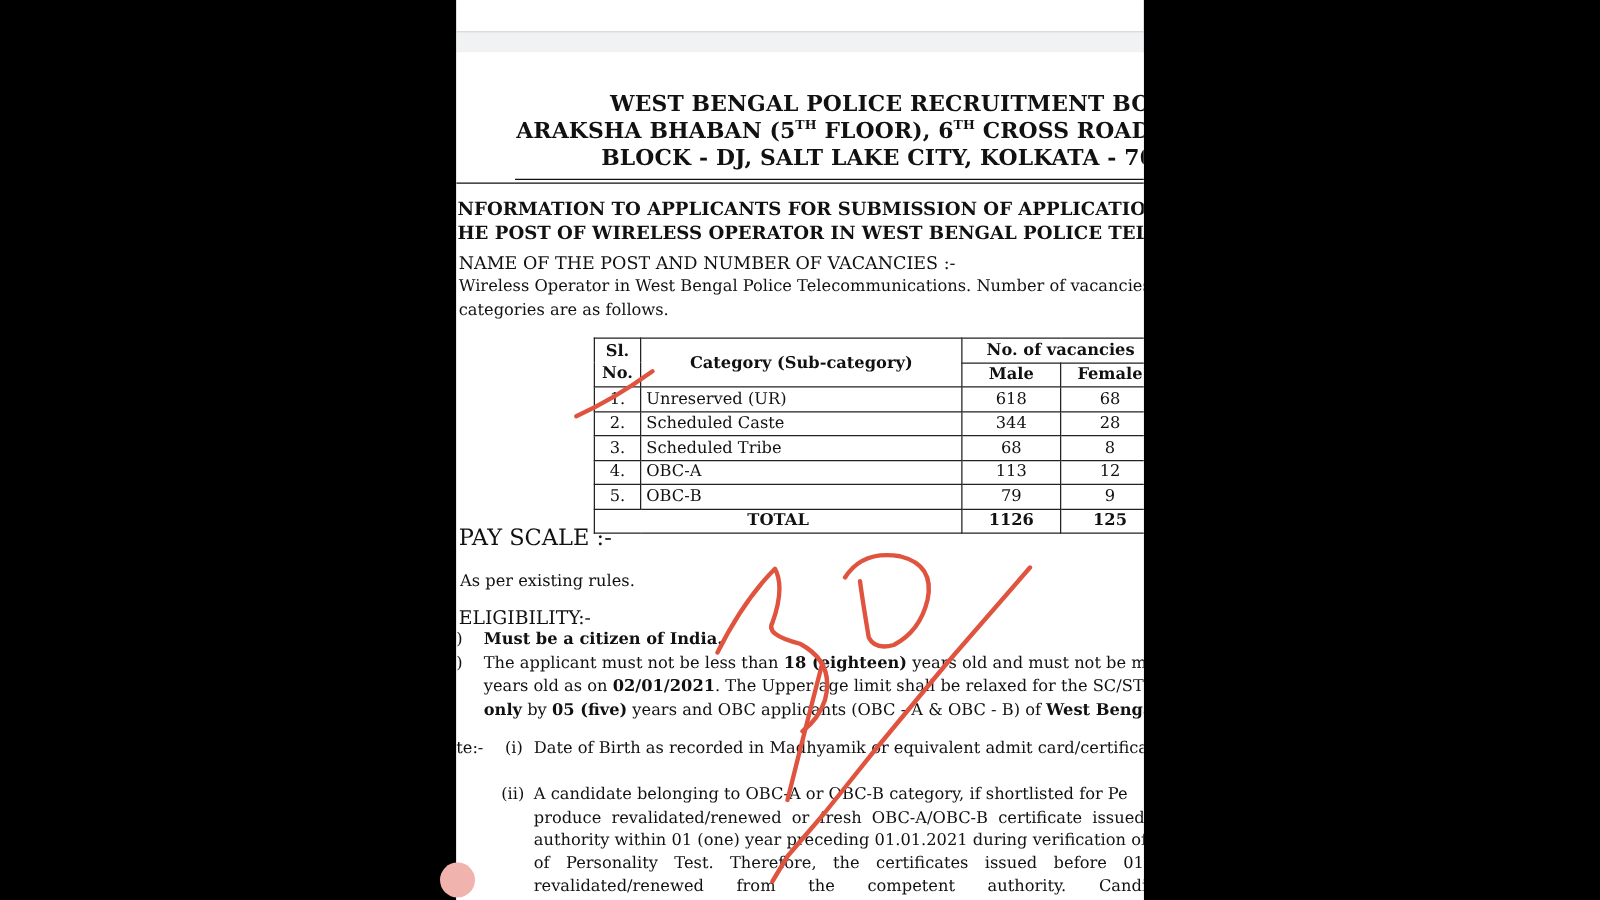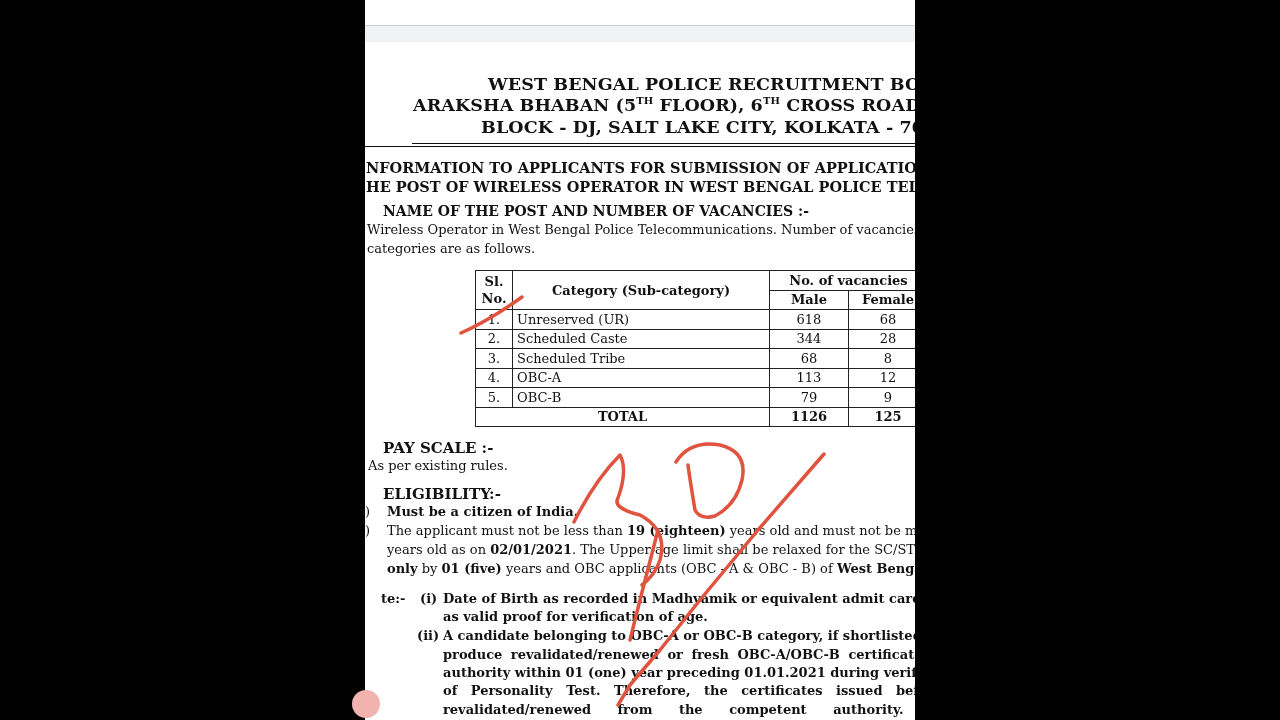--- a/index.html
+++ b/index.html
@@ -6,21 +6,21 @@
   body { width:1280px; height:720px; background:#000; position:relative; overflow:hidden; font-family:"DejaVu Serif", serif; }
   .viewport { position:absolute; left:365px; top:0; width:550px; height:720px; background:#fff; overflow:hidden; }
   .topbar { position:absolute; left:0; top:0; width:550px; height:25px; background:#fff; border-bottom:1px solid #cfcfcf; box-shadow:0 1px 2px rgba(0,0,0,0.15); }
   .gapbar { position:absolute; left:0; top:26px; width:550px; height:16px; background:#f1f2f3; }
   .page { position:absolute; left:0; top:42px; width:700px; height:700px; background:#fff; color:#111; }
   .hdr { position:absolute; font-weight:bold; font-size:17.5px; white-space:nowrap; letter-spacing:0.1px; }
   .hdr sup { font-size:10px;text-align:right; }
   .rule1 { position:absolute; left:47px; top:101px; width:520px; height:0; border-top:1.5px solid #111; }
   .rule2 { position:absolute; left:0; top:104px; width:560px; height:0; border-top:1.5px solid #111; }
   .t { position:absolute; white-space:nowrap; font-size:13px; }
-  .b { font-weight:bold;margin-left:16px; }
+  .b { font-weight:normal; }
   .h15 { font-size:14.5px; font-weight:bold; }
   table.vac { position:absolute; left:110px; top:228px; border-collapse:collapse; font-size:13px; }
   table.vac td, table.vac th { border:1px solid #222; padding:0 4px; height:18.5px; }
   table.vac th { font-weight:bold; }
   .num { text-align:center; }
   svg.ink { position:absolute; left:0; top:0; width:1280px; height:720px; pointer-events:none; }
   .dot { position:absolute; left:352px; top:690px; width:28px; height:28px; border-radius:50%; background:#f0b3ad; }
 </style>
 </head>
 <body>
@@ -85,35 +85,34 @@
         <td class="num">9</td>
       </tr>
       <tr>
         <th colspan="2">TOTAL</th>
         <th>1126</th>
         <th>125</th>
       </tr>
     </tbody>
       </table>
 
-    <div class="t b" style="left:2px; top:397px; font-size:15px;">PAY SCALE :-</div>
+    <div class="t b" style="left:2px; top:378px; font-size:18px;">PAY SCALE :-</div>
     <div class="t" style="left:3px; top:416px;">As per existing rules.</div>
 
     <div class="t b" style="left:2px; top:443px; font-size:15px;">ELIGIBILITY:-</div>
     <div class="t" style="left:0px; top:462px;">)</div>
     <div class="t" style="left:22px; top:462px;font-weight:bold;">Must be a citizen of India.</div>
     <div class="t" style="left:0px; top:481px;">)</div>
-    <div class="t" style="left:22px; top:481px;"><span>The applicant must not be less than </span><b>19 (eighteen)</b><span> years old and must not be more t</span></div>
+    <div class="t" style="left:22px; top:481px;"><span>The applicant must not be less than </span><b>18 (eighteen)</b><span> years old and must not be more t</span></div>
     <div class="t" style="left:22px; top:500px;"><span>years old as on </span><b>02/01/2021</b><span>. The Upper-age limit shall be relaxed for the SC/ST app</span></div>
-    <div class="t" style="left:22px; top:519px;"><b>only</b><span> by </span><b>01 (five)</b><span> years and OBC applicants (OBC - A &amp; OBC - B) of </span><b>West Bengal only</b></div>
+    <div class="t" style="left:22px; top:519px;"><b>only</b><span> by </span><b>05 (five)</b><span> years and OBC applicants (OBC - A &amp; OBC - B) of </span><b>West Bengal only</b></div>
 
     <div class="t b" style="left:0px; top:549px;">te:-</div>
     <div class="t b" style="left:39px; top:549px;">(i)</div>
     <div class="t b" style="left:62px; top:549px;">Date of Birth as recorded in Madhyamik or equivalent admit card/certificate</div>
-    <div class="t b" style="left:62px; top:567px;">as valid proof for verification of age.</div>
     <div class="t b" style="left:36px; top:586px;text-align:center;">(ii)</div>
     <div class="t b" style="left:62px; top:586px;">A candidate belonging to OBC-A or OBC-B category, if shortlisted for Pe</div>
     <div class="t b" style="left:62px; top:605px; word-spacing:4px;">produce revalidated/renewed or fresh OBC-A/OBC-B certificate issued</div>
     <div class="t b" style="left:62px; top:623px;">authority within 01 (one) year preceding 01.01.2021 during verification of te</div>
     <div class="t b" style="left:62px; top:641px; word-spacing:9px;">of Personality Test. Therefore, the certificates issued before 01.01</div>
     <div class="t b" style="left:62px; top:660px; word-spacing:22px;">revalidated/renewed from the competent authority. Candidates</div>
   </div>
 </div>
 
 <div class="dot"></div>

